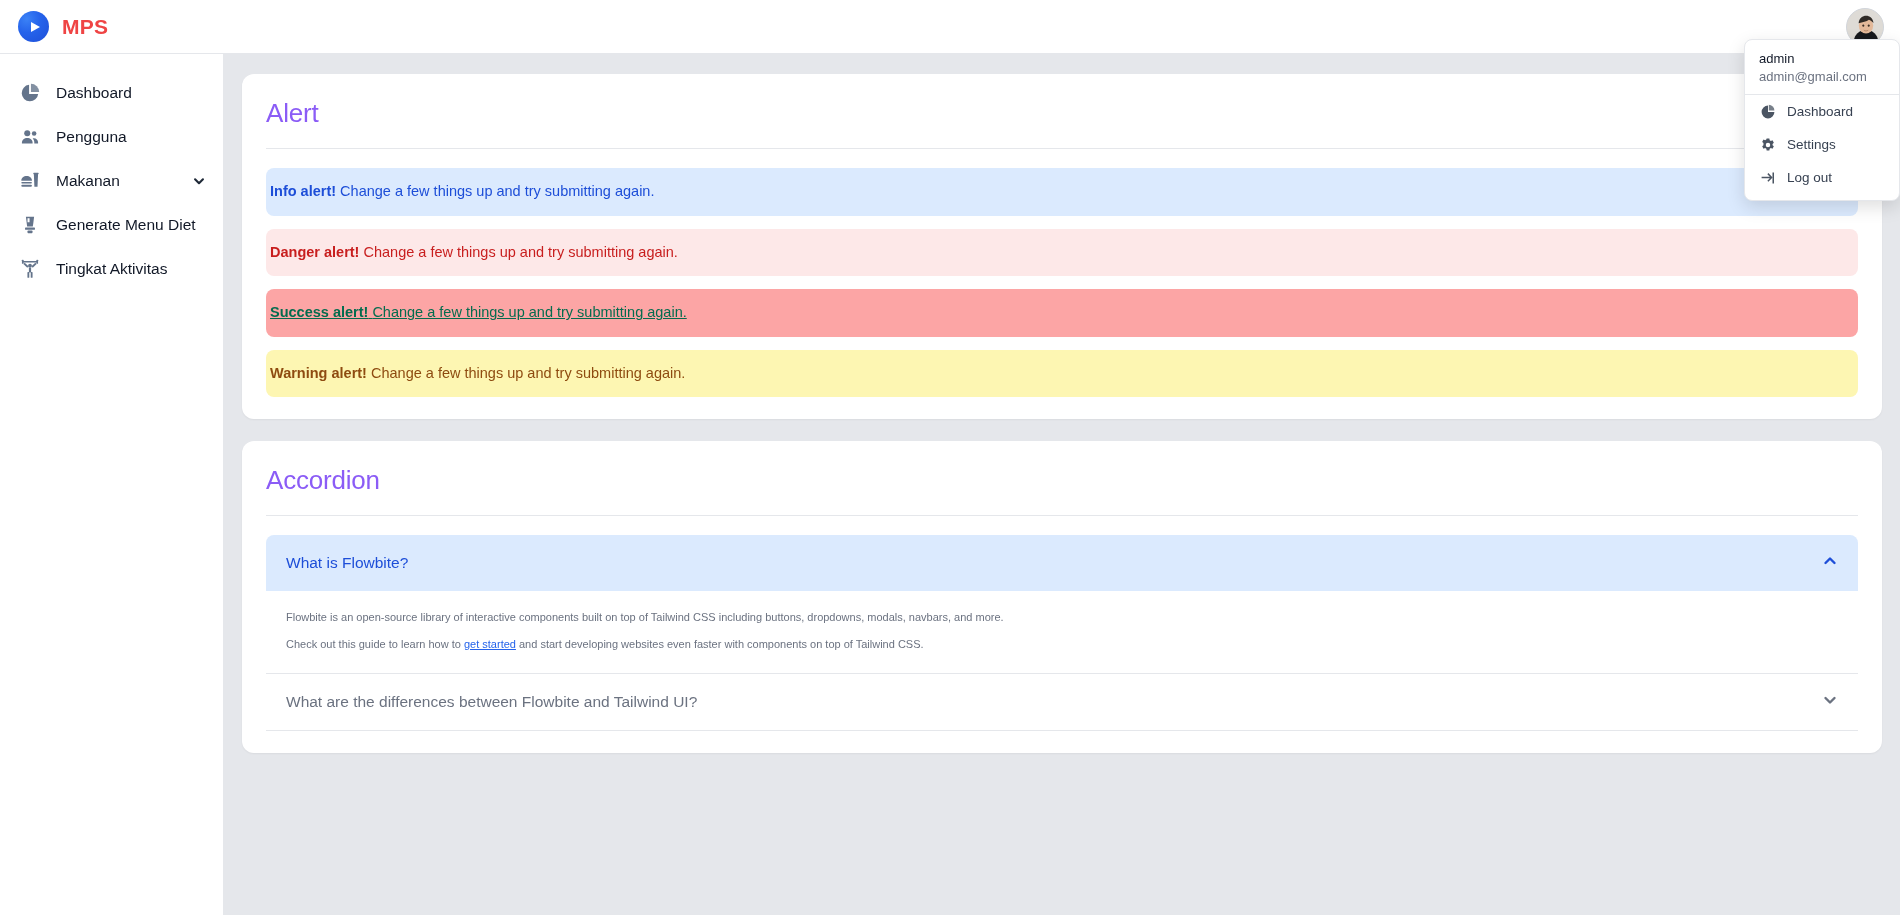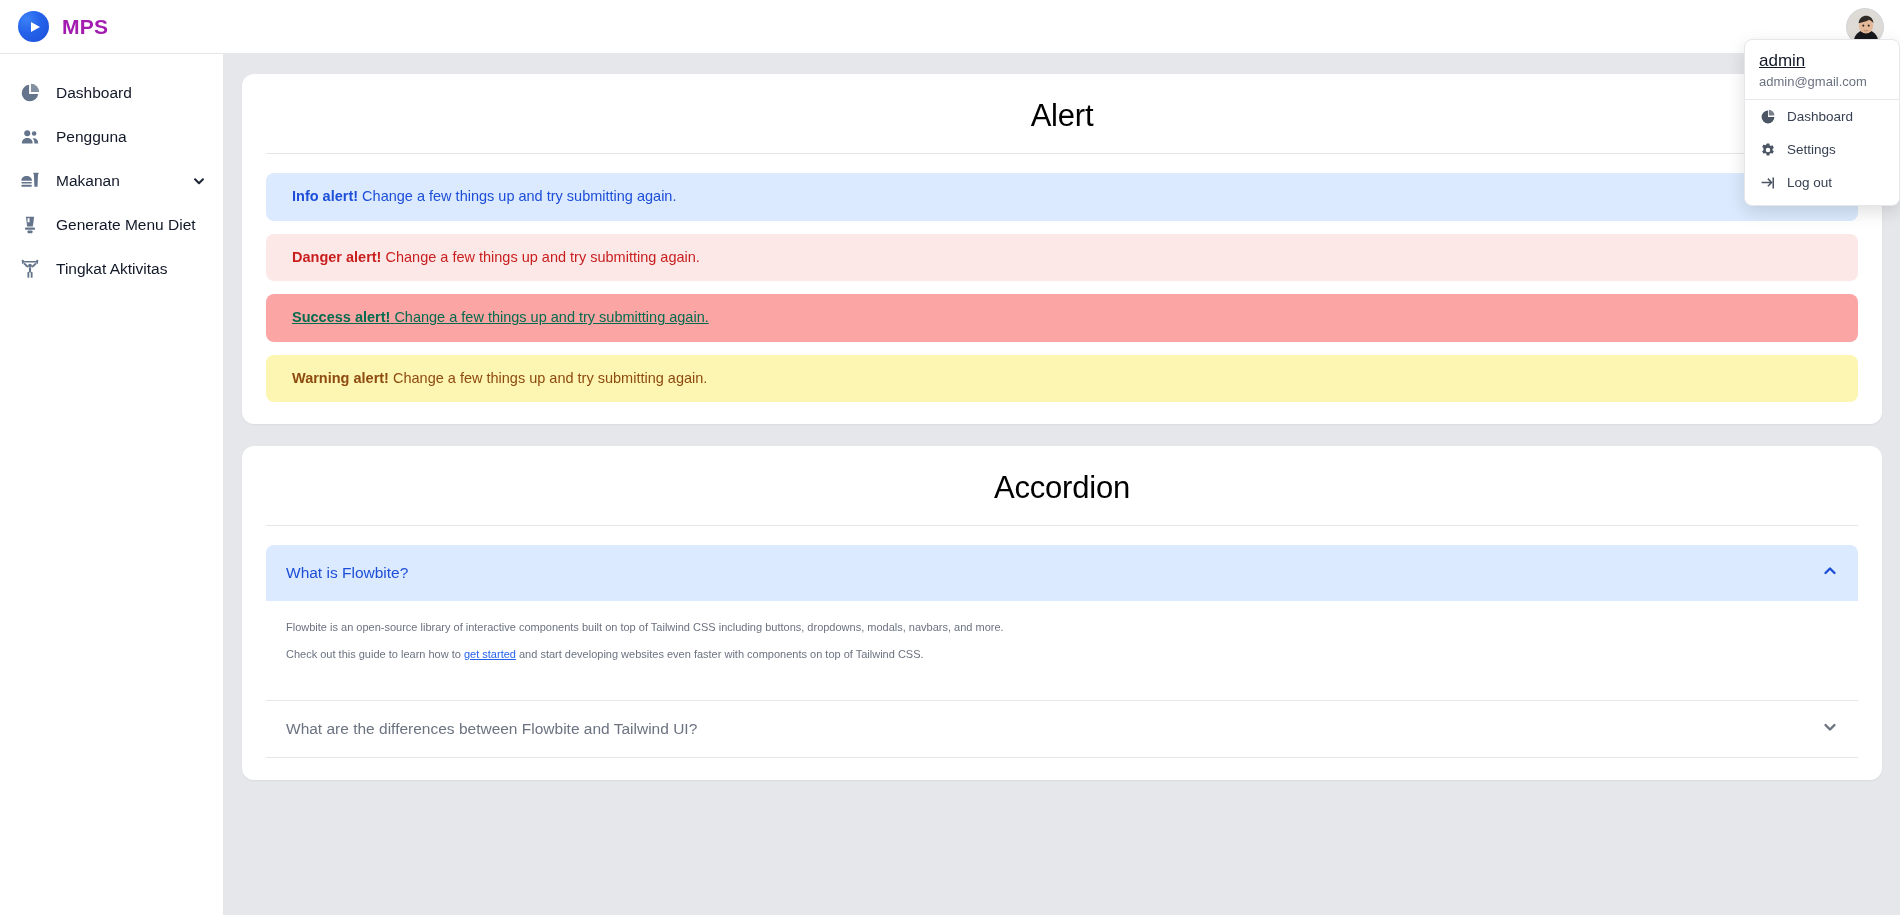--- a/index.html
+++ b/index.html
@@ -27,21 +27,21 @@
     position: relative; flex: none;
   }
   #logo-mark::after {
     content: ""; display: block;
     width: 0; height: 0;
     border-left: 9px solid #ffffff;
     border-top: 5.5px solid transparent;
     border-bottom: 5.5px solid transparent;
     margin-left: 3px;
   }
-  #brand-text { font-size: 21px; font-weight: bold; color: #a21caf; letter-spacing: .2px; }
+  #brand-text { font-size: 21px; font-weight: bold; color: #ef4444; letter-spacing: .2px; }
 
   #avatar-btn {
     position: absolute; right: 16px; top: 8px;
     width: 38px; height: 38px; border-radius: 50%;
     overflow: hidden; cursor: pointer;
     background: #d8d6d2;
     border: 1px solid #d1d5db;
   }
 
   
@@ -74,29 +74,29 @@
     overflow: hidden;
   }
   .card {
     background: #ffffff;
     border-radius: 12px;
     padding: 24px 24px 22px 24px;
     margin-bottom: 22px;
     box-shadow: 0 1px 2px rgba(0,0,0,.05);
   }
   .card-title {
-    font-size: 31px; font-weight: 400; color: #000000;
-    letter-spacing: -.2px; padding-bottom: 19px; text-align: center;
+    font-size: 26px; font-weight: 400; color: #8b5cf6;
+    letter-spacing: -.2px; padding-bottom: 19px;
   }
   .card-divider { height: 1px; background: #e5e7eb; margin-bottom: 19px; }
 
   
   .alert {
     border-radius: 8px;
-    padding: 14px 26px;
+    padding: 14px 4px;
     margin-bottom: 13px;
     font-size: 14.5px;
     line-height: 1.35;
   }
   .alert:last-child { margin-bottom: 0; }
   .alert b { font-weight: bold; }
   .alert-info    { background: #dbeafe; color: #1d4ed8; }
   .alert-danger  { background: #fde8e8; color: #c81e1e; }
   .alert-success { background: #fca5a5; color: #046c4e; text-decoration: underline; }
   .alert-warning { background: #fdf6b2; color: #8e4b10; }
@@ -112,37 +112,37 @@
   }
   .acc-item.open .acc-head {
     background: #dbeafe; color: #1d4ed8; font-weight: 500;
     border-top-left-radius: 8px; border-top-right-radius: 8px;
   }
   .acc-item.first .acc-head { border-top-left-radius: 8px; border-top-right-radius: 8px; }
   .acc-chev svg { width: 16px; height: 16px; fill: none; stroke-width: 2.4; stroke: #6b7280; }
   .acc-item.open .acc-chev svg { stroke: #1d4ed8; }
   .acc-body { padding: 19px 20px 20px 20px; }
   .acc-body p { font-size: 11px; color: #6b7280; line-height: 1.45; margin-bottom: 11px; }
-  .acc-body p:last-child { margin-bottom: 17px; }
+  .acc-body p:last-child { margin-bottom: 0; }
   .acc-body a { color: #2563eb; text-decoration: underline; }
 
   
   #user-menu {
     position: absolute; top: 39px; right: 0;
     width: 156px;
     background: #ffffff;
     border: 1px solid #e5e7eb;
     border-radius: 8px;
     box-shadow: 0 6px 18px rgba(0,0,0,.13);
     z-index: 60;
     padding-bottom: 6px;
     overflow: hidden;
   }
   #user-menu-head { padding: 11px 14px 10px 14px; border-bottom: 1px solid #e5e7eb; }
-  #user-menu-head .nm { font-size: 17px; color: #111827; margin-bottom: 3px; text-decoration: underline; }
+  #user-menu-head .nm { font-size: 13px; color: #111827; margin-bottom: 3px; }
   #user-menu-head .em { font-size: 13px; color: #6b7280; }
   .menu-item {
     display: flex; align-items: center; gap: 11px;
     padding: 8px 14px; font-size: 13.5px; color: #374151; cursor: pointer;
   }
   .menu-item:first-of-type { background: #f3f4f6; }
   .menu-ico { width: 17px; height: 17px; flex: none; display: flex; align-items: center; justify-content: center; }
   .menu-ico svg { width: 16px; height: 16px; fill: #4b5563; }
 </style>
 </head>

